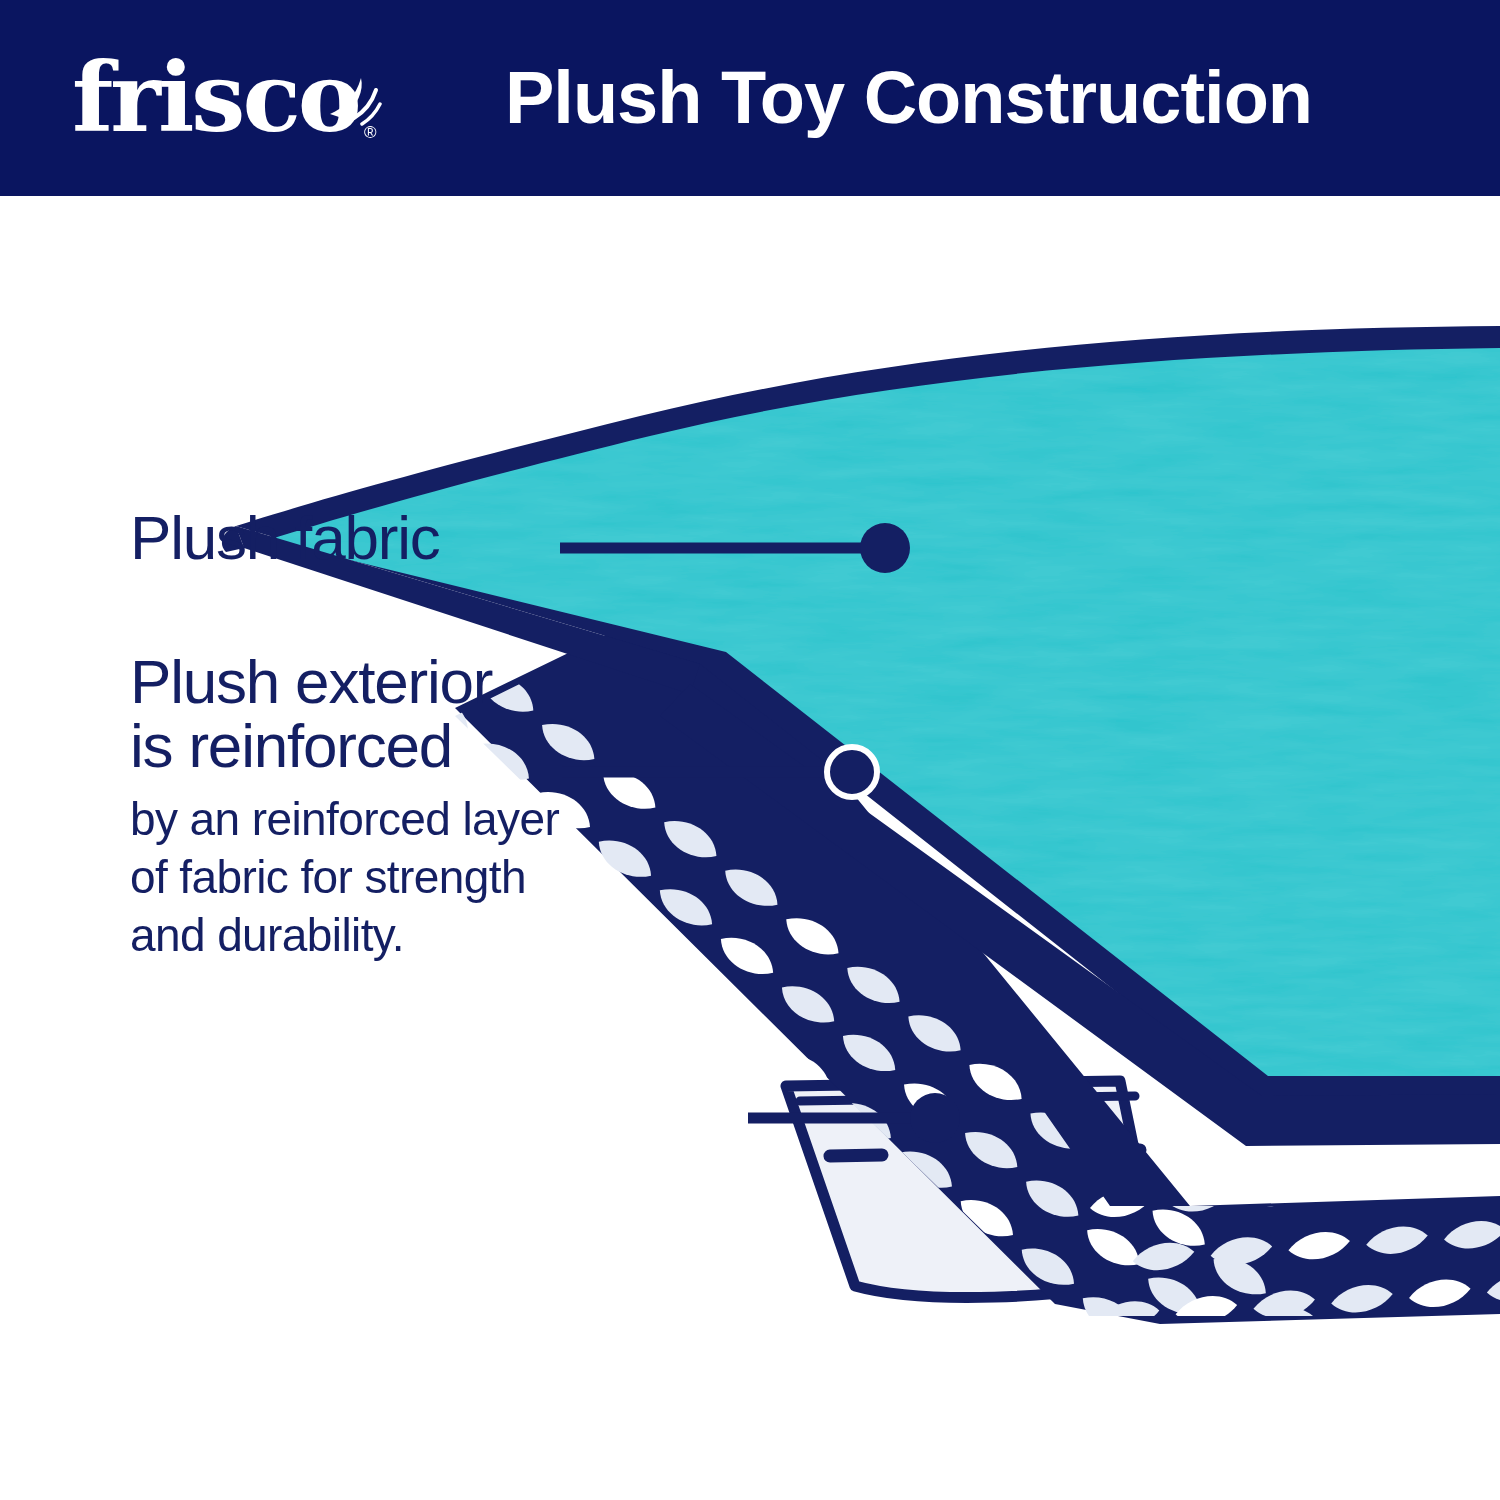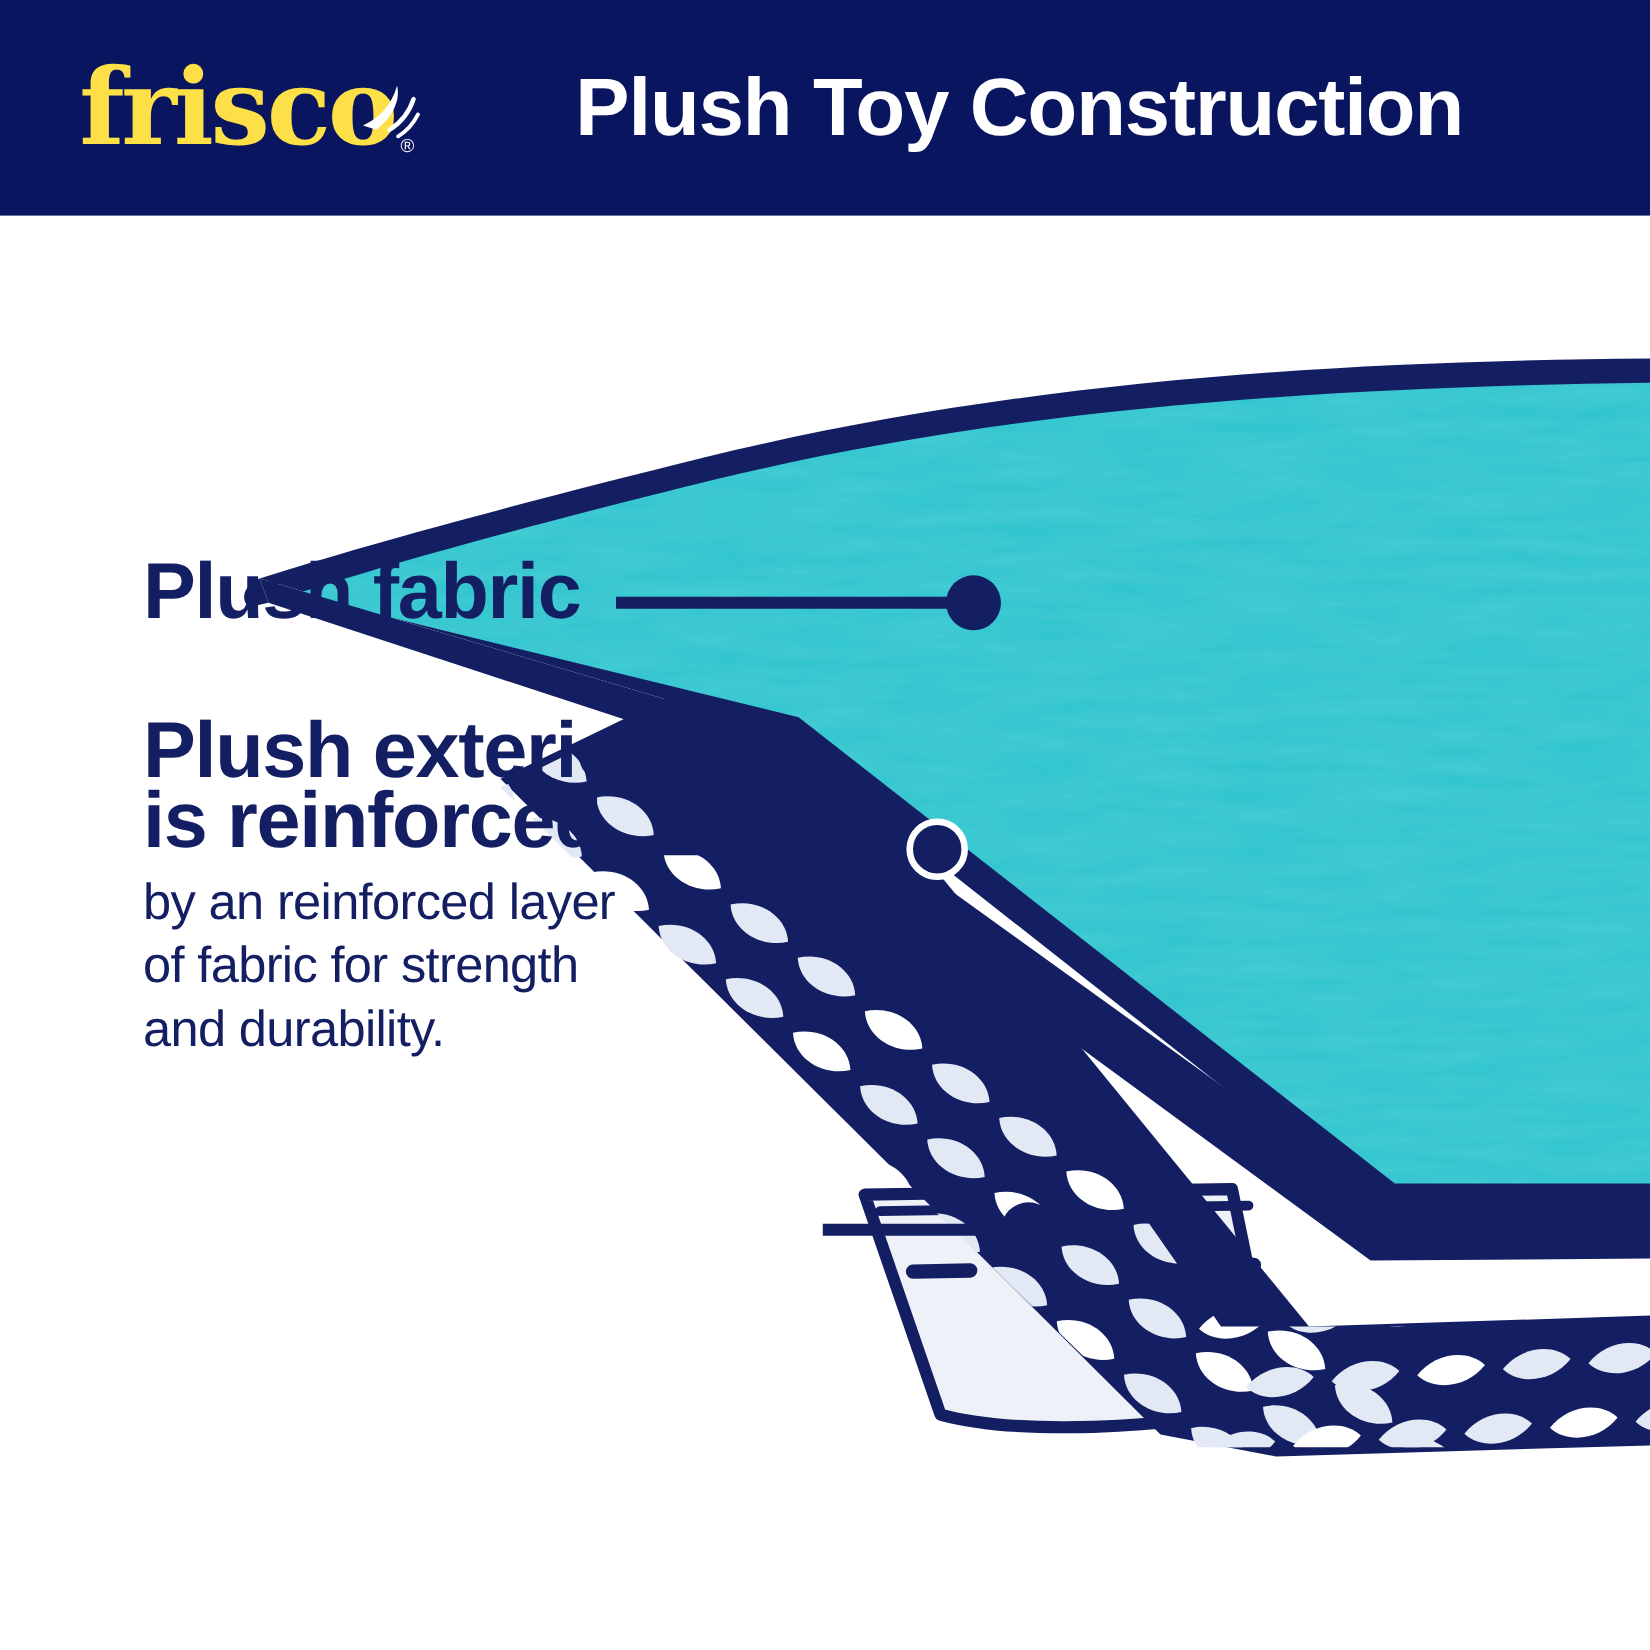--- a/index.html
+++ b/index.html
@@ -42,21 +42,21 @@
     height: 104px;
   }
 
   #brand-logo-text {
     position: absolute;
     left: 0;
     top: 0;
     font-family: "DejaVu Serif", serif;
     font-weight: bold;
     font-size: 96px;
-    color: #fde047;
+    color: #ffffff;
     letter-spacing: -3px;
     line-height: 104px;
     font-style: normal;
   }
 
   #brand-logo-swoosh {
     position: absolute;
     left: 252px;
     top: 28px;
     width: 60px;
@@ -68,21 +68,21 @@
     left: 292px;
     top: 78px;
     font-family: "Liberation Sans", sans-serif;
     font-size: 17px;
     color: #ffffff;
     line-height: 1;
   }
 
   #header-title {
     position: absolute;
-    left: 523px;
+    left: 505px;
     top: 46px;
     width: 880px;
     height: 104px;
     line-height: 104px;
     font-family: "Liberation Sans", sans-serif;
     font-weight: bold;
     font-size: 74px;
     color: #ffffff;
     letter-spacing: -1.0px;
     white-space: nowrap;
@@ -98,22 +98,22 @@
   }
 
   
   .callout {
     position: absolute;
     color: #141f63;
   }
 
   .callout-title {
     font-family: "Liberation Sans", sans-serif;
-    font-weight: bold;
-    font-size: 72px;
+    font-weight: normal;
+    font-size: 62px;
     line-height: 64px;
     letter-spacing: -1.2px;
     color: #141f63;
     white-space: pre-line;
     margin: 0;
   }
 
   .callout-body {
     font-family: "Liberation Sans", sans-serif;
     font-weight: normal;

